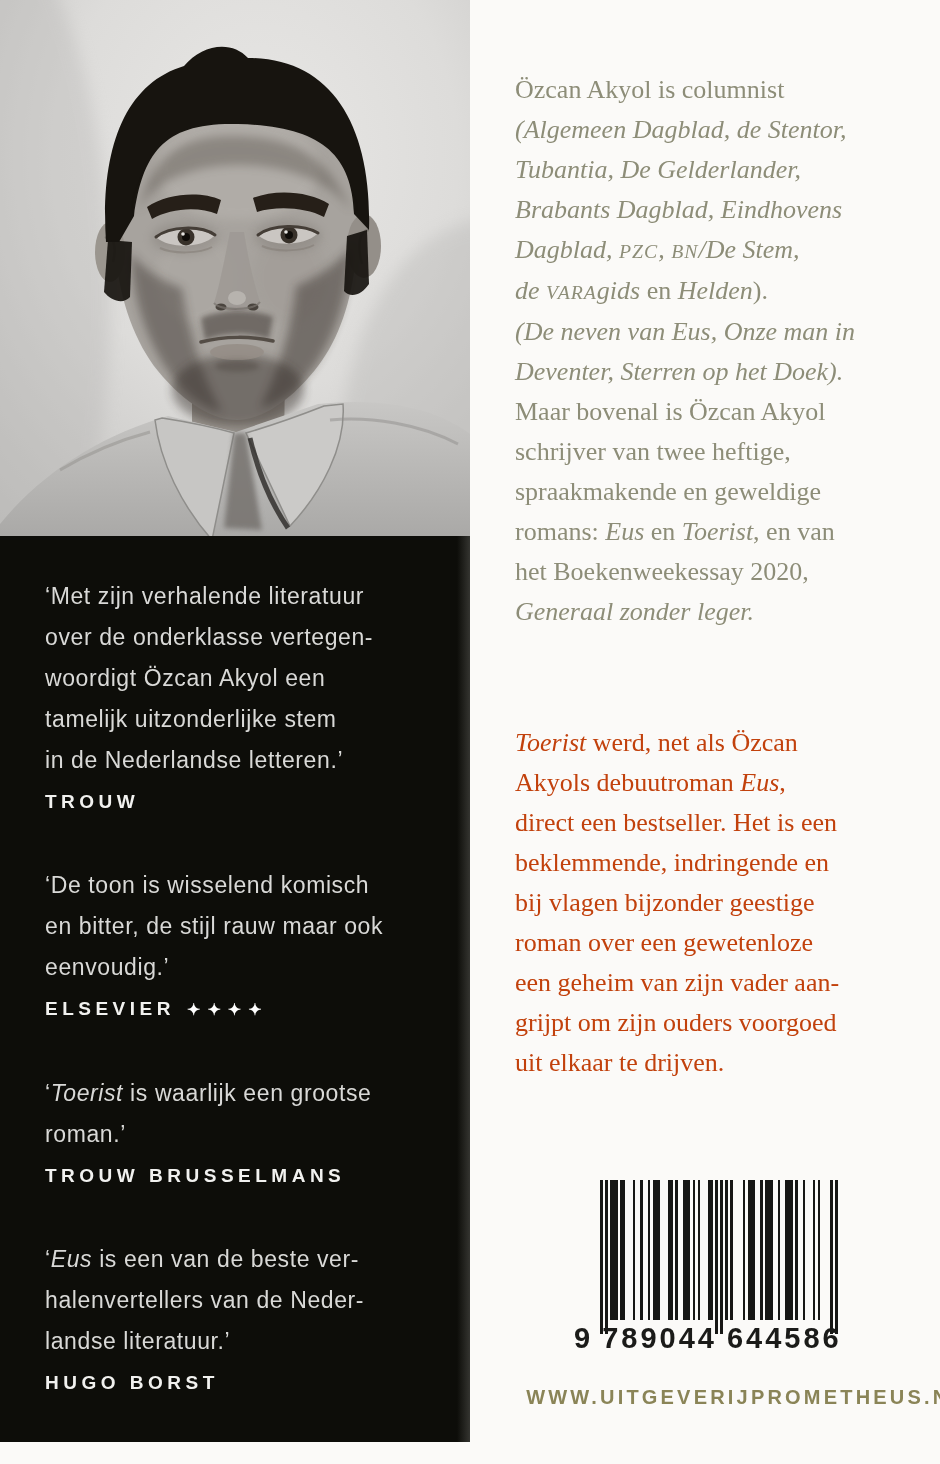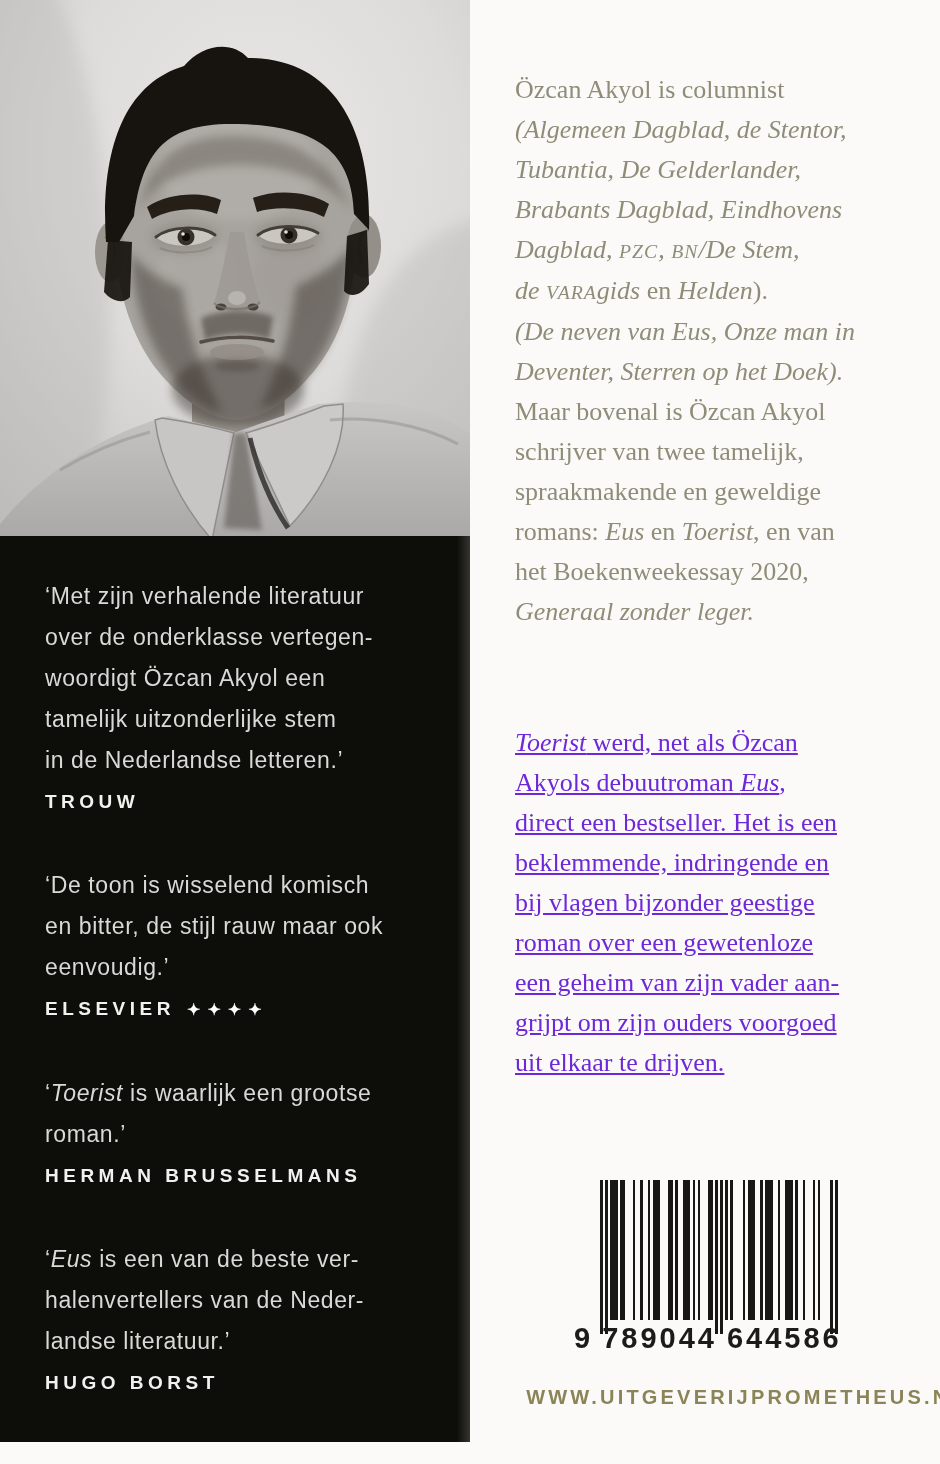--- a/index.html
+++ b/index.html
@@ -19,21 +19,21 @@
   .q-source .stars{margin-left:12px;font-size:16px;letter-spacing:7px;color:#ffffff;}
   
   .right-col{position:absolute;left:470px;top:0;width:552px;height:1464px;background:#fbfaf8;}
   .rich{position:absolute;left:45px;}
   .rich .line{font-family:"Liberation Serif",serif;font-size:26px;line-height:40px;white-space:nowrap;}
   .rich .line .i{font-style:italic;}
   .rich .line .sc{font-style:italic;font-size:0.76em;letter-spacing:1px;}
   .bio{top:70px;}
   .bio .line{color:#8d8d78;}
   .desc{top:723px;}
-  .desc .line{color:#6d28d9;text-decoration:underline;}
+  .desc .line{color:#c2410c;}
   
   .barcode{position:absolute;left:130px;top:1180px;width:240px;}
   .bars{display:flex;height:154px;align-items:flex-start;}
   .m{width:2.5px;height:140px;}
   .m.on{background:#171715;}
   .m.g{height:154px;}
   .bc-numbers{display:flex;align-items:baseline;margin-top:-14px;margin-left:-26px;
               font-family:"Liberation Sans",sans-serif;font-weight:700;font-size:29px;line-height:36px;color:#1b1b19;}
   .bc-first{margin-right:12px;}
   .bc-group{letter-spacing:3px;}
@@ -135,21 +135,21 @@
           </div>
           <div class="quote">
             <div class="q-line"><span>‘De toon is wisselend komisch</span></div>
             <div class="q-line"><span>en bitter, de stijl rauw maar ook</span></div>
             <div class="q-line"><span>eenvoudig.’</span></div>
             <div class="q-source"><span>ELSEVIER</span><span class="stars">✦✦✦✦</span></div>
           </div>
           <div class="quote">
             <div class="q-line"><span>‘</span><span class="i">Toerist</span><span> is waarlijk een grootse</span></div>
             <div class="q-line"><span>roman.’</span></div>
-            <div class="q-source"><span>HERMAN BRUSSELMANS</span></div>
+            <div class="q-source"><span>TROUW BRUSSELMANS</span></div>
           </div>
           <div class="quote">
             <div class="q-line"><span>‘</span><span class="i">Eus</span><span> is een van de beste ver-</span></div>
             <div class="q-line"><span>halenvertellers van de Neder-</span></div>
             <div class="q-line"><span>landse literatuur.’</span></div>
             <div class="q-source"><span>HUGO BORST</span></div>
           </div>
         </div>
     </div>
   </div>
@@ -158,21 +158,21 @@
     <div class="rich bio">
         <div class="line"><span>Özcan Akyol is columnist</span></div>
         <div class="line"><span class="i">(Algemeen Dagblad, de Stentor,</span></div>
         <div class="line"><span class="i">Tubantia, De Gelderlander,</span></div>
         <div class="line"><span class="i">Brabants Dagblad, Eindhovens</span></div>
         <div class="line"><span class="i">Dagblad, </span><span class="sc">PZC</span><span class="i">, </span><span class="sc">BN</span><span class="i">/De Stem,</span></div>
         <div class="line"><span class="i">de </span><span class="sc">VARA</span><span class="i">gids</span><span> en </span><span class="i">Helden</span><span>).</span></div>
         <div class="line"><span class="i">(De neven van Eus, Onze man in</span></div>
         <div class="line"><span class="i">Deventer, Sterren op het Doek).</span></div>
         <div class="line"><span>Maar bovenal is Özcan Akyol</span></div>
-        <div class="line"><span>schrijver van twee tamelijk,</span></div>
+        <div class="line"><span>schrijver van twee heftige,</span></div>
         <div class="line"><span>spraakmakende en geweldige</span></div>
         <div class="line"><span>romans: </span><span class="i">Eus</span><span> en </span><span class="i">Toerist</span><span>, en van</span></div>
         <div class="line"><span>het Boekenweekessay 2020,</span></div>
         <div class="line"><span class="i">Generaal zonder leger.</span></div>
       </div>
     <div class="rich desc">
         <div class="line"><span class="i">Toerist</span><span> werd, net als Özcan</span></div>
         <div class="line"><span>Akyols debuutroman </span><span class="i">Eus</span><span>,</span></div>
         <div class="line"><span>direct een bestseller. Het is een</span></div>
         <div class="line"><span>beklemmende, indringende en</span></div>

